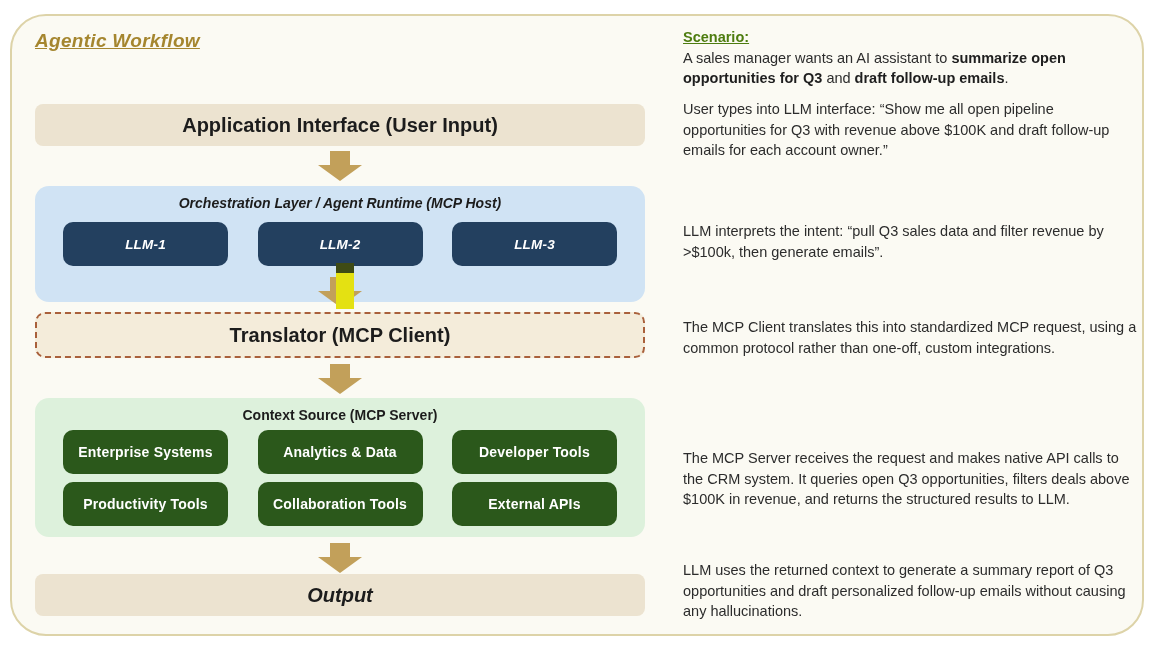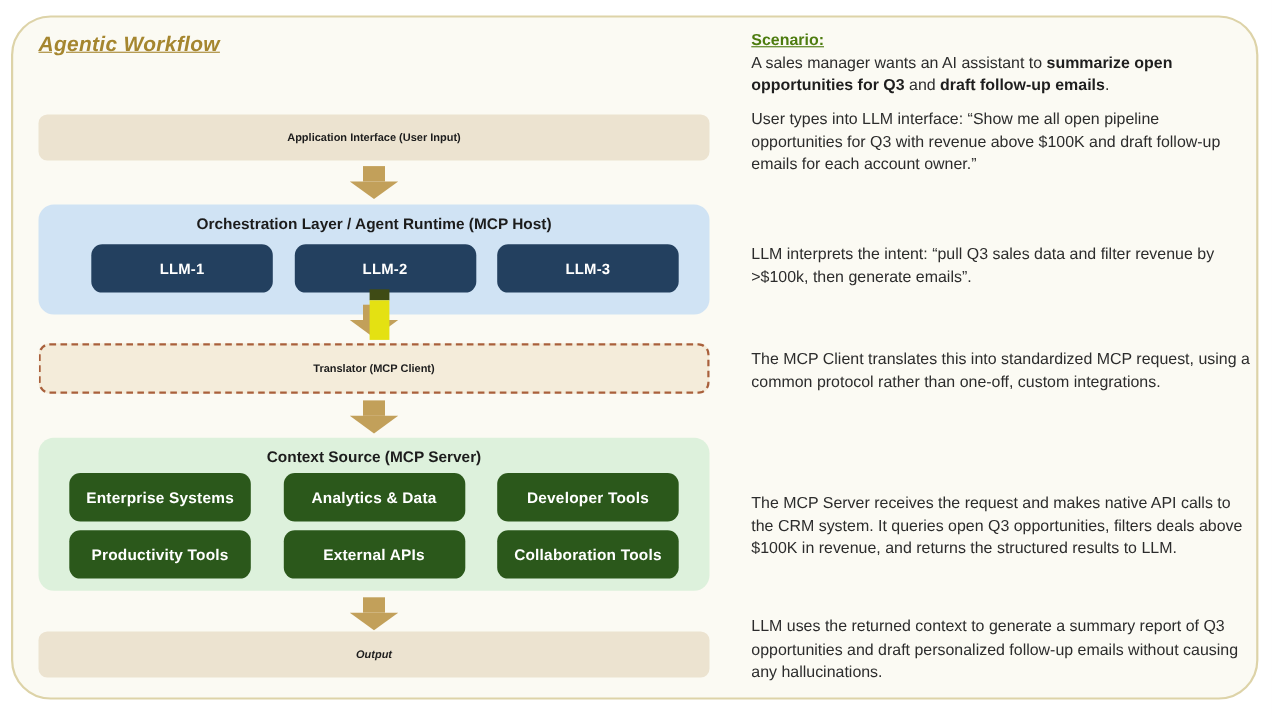--- a/index.html
+++ b/index.html
@@ -11,34 +11,34 @@
     background:#fbfaf3; border:2px solid #ddd3a8; border-radius:36px;
   }
   
   .diagram-title {
     position:absolute; left:35px; top:30px; width:610px; text-align:left;
     font-size:19px; font-weight:bold; font-style:italic; text-decoration:underline;
     color:var(--accent_gold); letter-spacing:.3px;
   }
   .flow-box {
     position:absolute; left:35px; width:610px; display:flex; align-items:center; justify-content:center;
-    font-weight:bold; font-size:10px; color:#1c1c1c;
+    font-weight:bold; font-size:20px; color:#1c1c1c;
   }
   .box-app    { top:104px; height:42px; background:var(--beige_box); border-radius:8px; }
   .box-output { top:574px; height:42px; background:var(--beige_box); border-radius:8px;font-style:italic; }
   .box-translator {
     top:312px; height:46px; background:var(--translator_fill);
     border:2px dashed var(--translator_border); border-radius:10px;
   }
   .container-box { position:absolute; left:35px; width:610px; }
-  .box-orchestration { top:186px; height:100px;  background:var(--blue_container);  border-radius:14px; }
+  .box-orchestration { top:186px; height:116px;  background:var(--blue_container);  border-radius:14px;font-style:italic; }
   .box-context       { top:398px; height:139px; background:var(--green_container); border-radius:14px; }
   .container-label { position:absolute; top:9px; left:0; width:100%; text-align:center; font-weight:bold; font-size:14px; color:#1c1c1c; }
   .inner-row { position:absolute; left:28px; right:28px; display:flex; justify-content:space-between; }
-  .row-llm   { top:36px;margin-left:20px; }
+  .row-llm   { top:36px; }
   .row-ctx1  { top:32px; }
   .row-ctx2  { top:84px; }
   .pill {
     width:165px; height:44px; border-radius:10px; color:#ffffff; font-weight:bold; font-size:13.5px;
     display:flex; align-items:center; justify-content:center; letter-spacing:.2px;
   }
   .pill-navy  { background:var(--navy_box); }
   .pill-green { background:var(--dark_green_box); font-size:14px; }
   
   .arrow { position:absolute; left:318px; width:44px; }
@@ -119,24 +119,24 @@
       </div>
       <div class="pill pill-green">
         <span>Developer Tools</span>
       </div>
     </div>
     <div class="inner-row row-ctx2">
       <div class="pill pill-green">
         <span>Productivity Tools</span>
       </div>
       <div class="pill pill-green">
-        <span>External APIs</span>
+        <span>Collaboration Tools</span>
       </div>
       <div class="pill pill-green">
-        <span>Collaboration Tools</span>
+        <span>External APIs</span>
       </div>
     </div>
   </div>
 
   <div class="arrow a4">
     <div class="arrow-shaft"></div>
     <div class="arrow-head"></div>
   </div>
 
   <div class="flow-box box-output">

